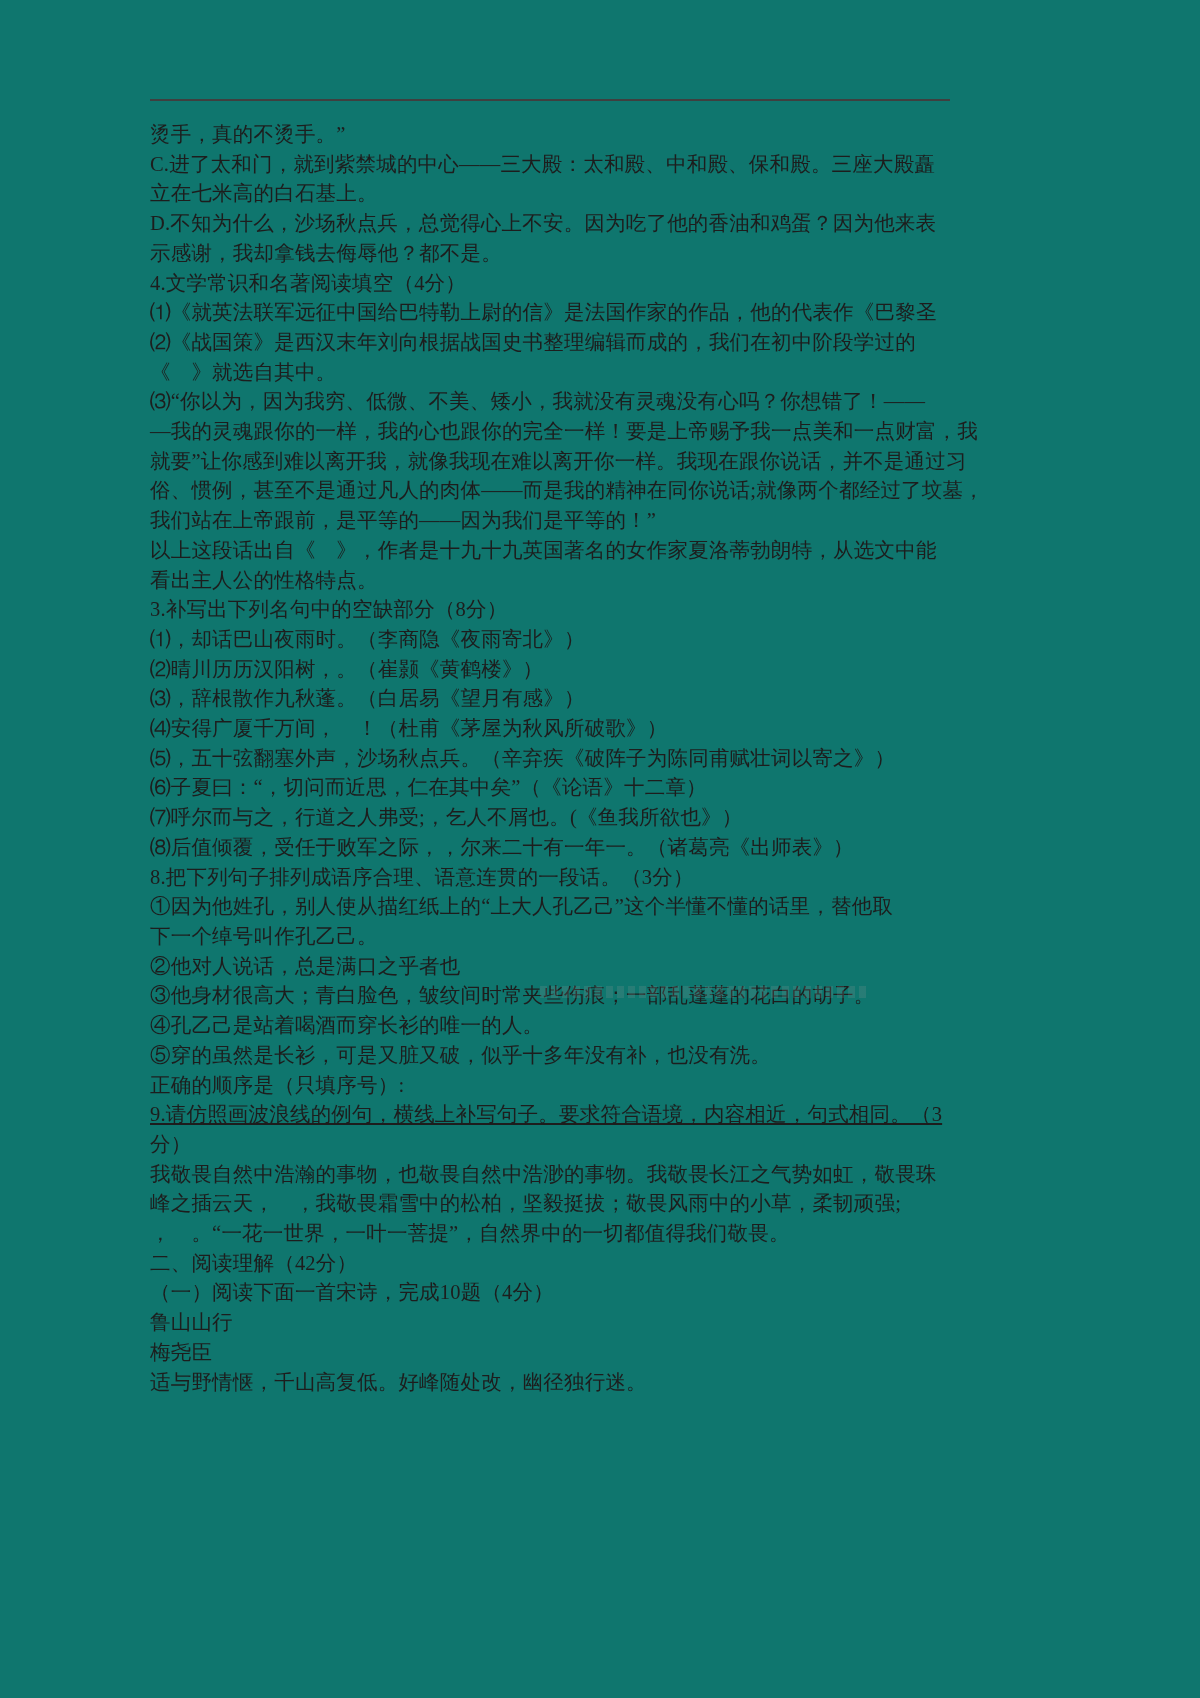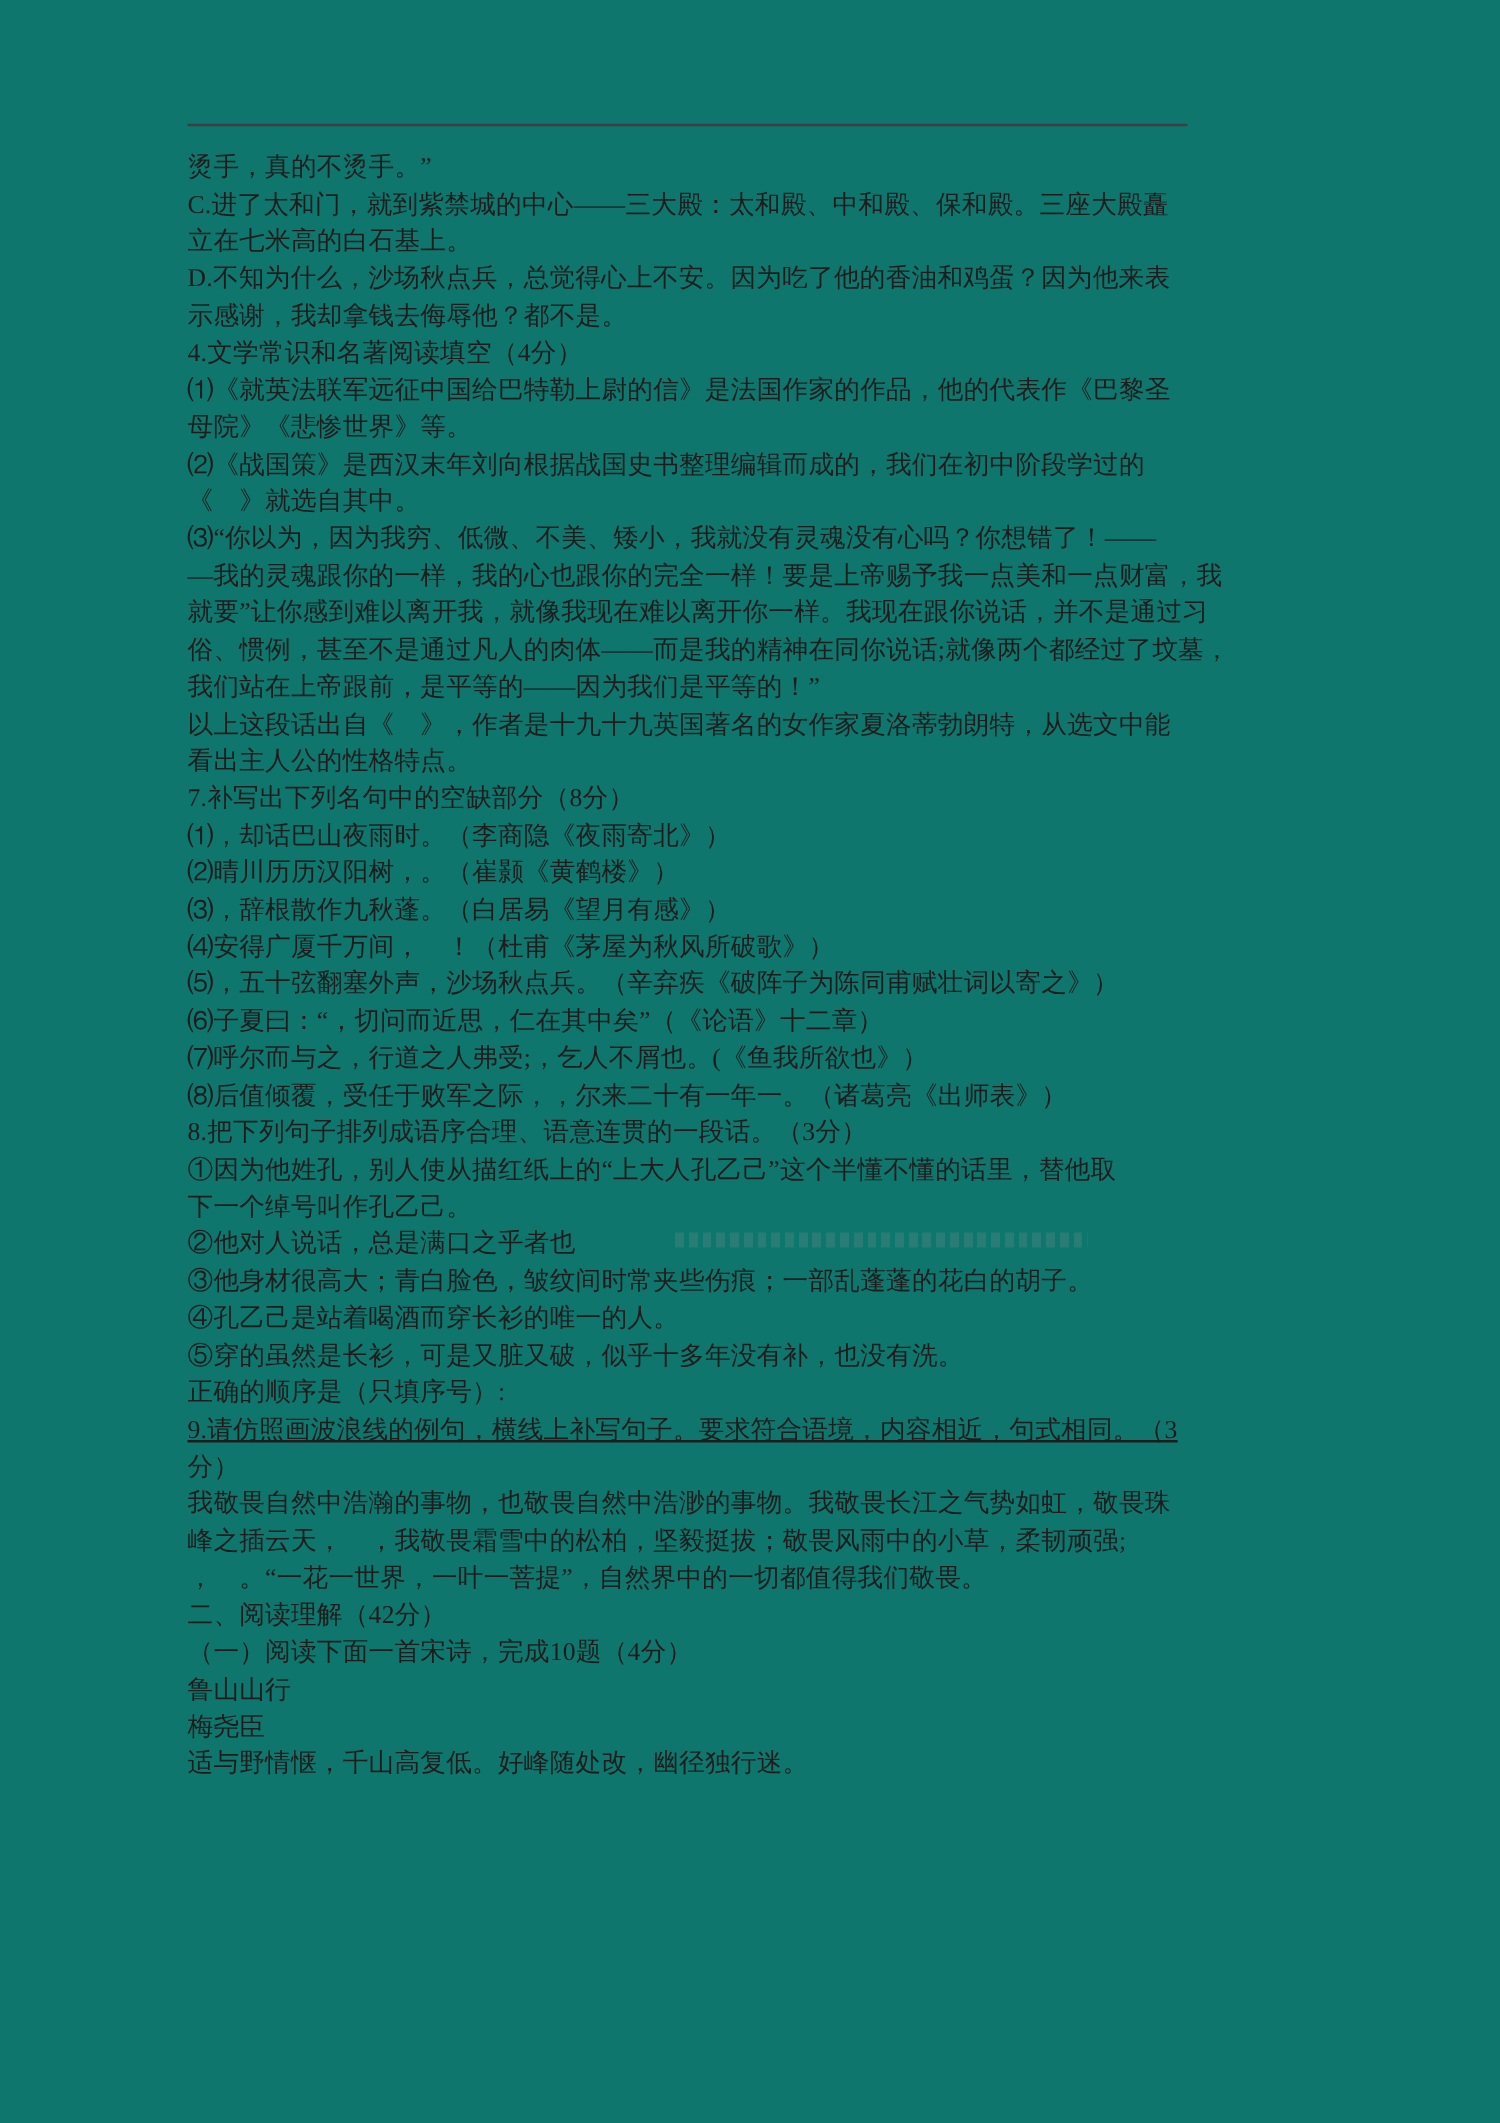--- a/index.html
+++ b/index.html
@@ -59,31 +59,30 @@
   <div class="top-rule"></div>
 
   <div class="content">
     <p class="i0">烫手，真的不烫手。”</p>
     <p class="i2">C.进了太和门，就到紫禁城的中心——三大殿：太和殿、中和殿、保和殿。三座大殿矗</p>
     <p class="i0">立在七米高的白石基上。</p>
     <p class="i2">D.不知为什么，沙场秋点兵，总觉得心上不安。因为吃了他的香油和鸡蛋？因为他来表</p>
     <p class="i0">示感谢，我却拿钱去侮辱他？都不是。</p>
     <p class="i2">4.文学常识和名著阅读填空（4分）</p>
     <p class="i0">⑴《就英法联军远征中国给巴特勒上尉的信》是法国作家的作品，他的代表作《巴黎圣</p>
-    <p class="i0">母院》《悲惨世界》等。</p>
     <p class="i3">⑵《战国策》是西汉末年刘向根据战国史书整理编辑而成的，我们在初中阶段学过的</p>
     <p class="i0">《　》就选自其中。</p>
     <p class="i3">⑶“你以为，因为我穷、低微、不美、矮小，我就没有灵魂没有心吗？你想错了！——</p>
     <p class="i0">—我的灵魂跟你的一样，我的心也跟你的完全一样！要是上帝赐予我一点美和一点财富，我</p>
     <p class="i0">就要”让你感到难以离开我，就像我现在难以离开你一样。我现在跟你说话，并不是通过习</p>
     <p class="i0">俗、惯例，甚至不是通过凡人的肉体——而是我的精神在同你说话;就像两个都经过了坟墓，</p>
     <p class="i0">我们站在上帝跟前，是平等的——因为我们是平等的！”</p>
     <p class="i2">以上这段话出自《　》，作者是十九十九英国著名的女作家夏洛蒂勃朗特，从选文中能</p>
     <p class="i0">看出主人公的性格特点。</p>
-    <p class="i2">7.补写出下列名句中的空缺部分（8分）</p>
+    <p class="i2">3.补写出下列名句中的空缺部分（8分）</p>
     <p class="i2">⑴，却话巴山夜雨时。（李商隐《夜雨寄北》）</p>
     <p class="i2">⑵晴川历历汉阳树，。（崔颢《黄鹤楼》）</p>
     <p class="i2">⑶，辞根散作九秋蓬。（白居易《望月有感》）</p>
     <p class="i2">⑷安得广厦千万间，　！（杜甫《茅屋为秋风所破歌》）</p>
     <p class="i2">⑸，五十弦翻塞外声，沙场秋点兵。（辛弃疾《破阵子为陈同甫赋壮词以寄之》）</p>
     <p class="i2">⑹子夏曰：“，切问而近思，仁在其中矣”（《论语》十二章）</p>
     <p class="i2">⑺呼尔而与之，行道之人弗受;，乞人不屑也。(《鱼我所欲也》）</p>
     <p class="i2">⑻后值倾覆，受任于败军之际，，尔来二十有一年一。（诸葛亮《出师表》）</p>
     <p class="i05">8.把下列句子排列成语序合理、语意连贯的一段话。（3分）</p>
     <p class="i2">①因为他姓孔，别人使从描红纸上的“上大人孔乙己”这个半懂不懂的话里，替他取</p>

